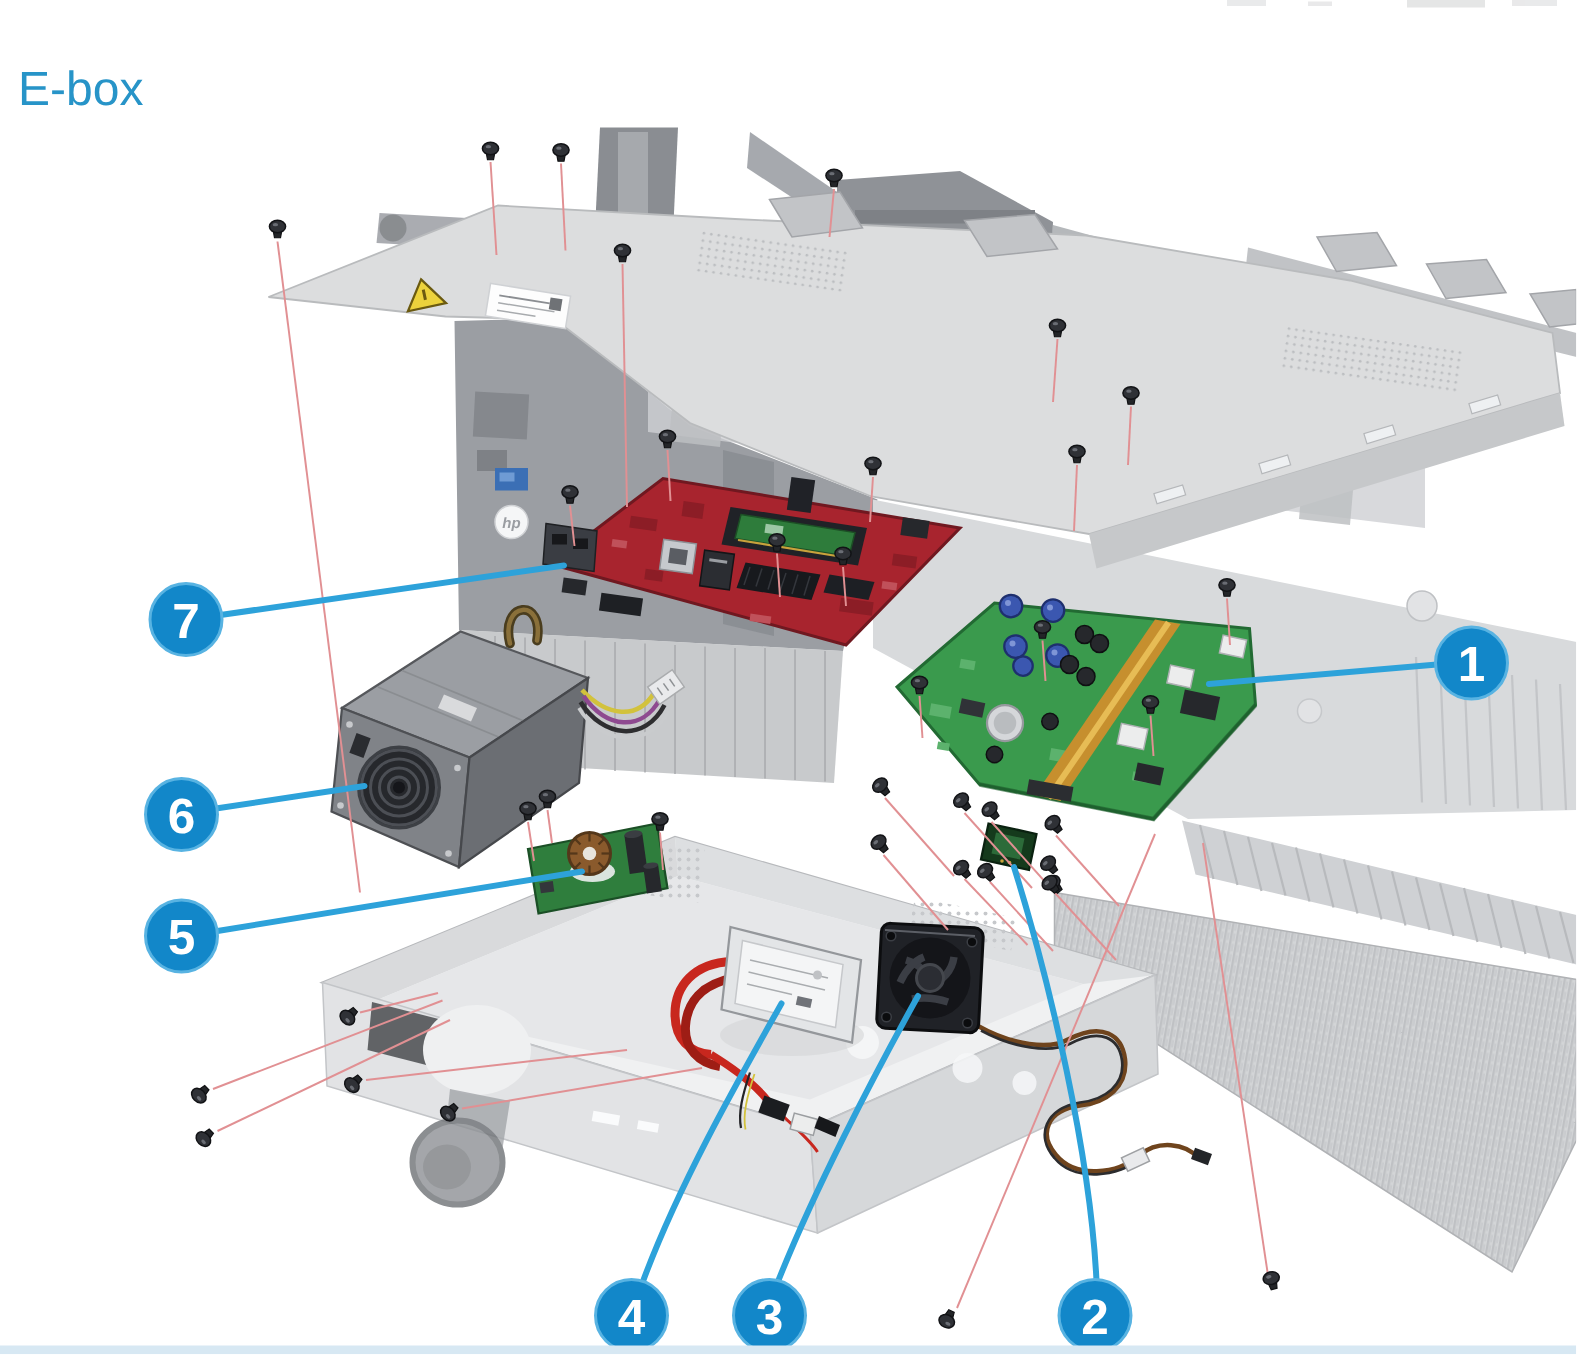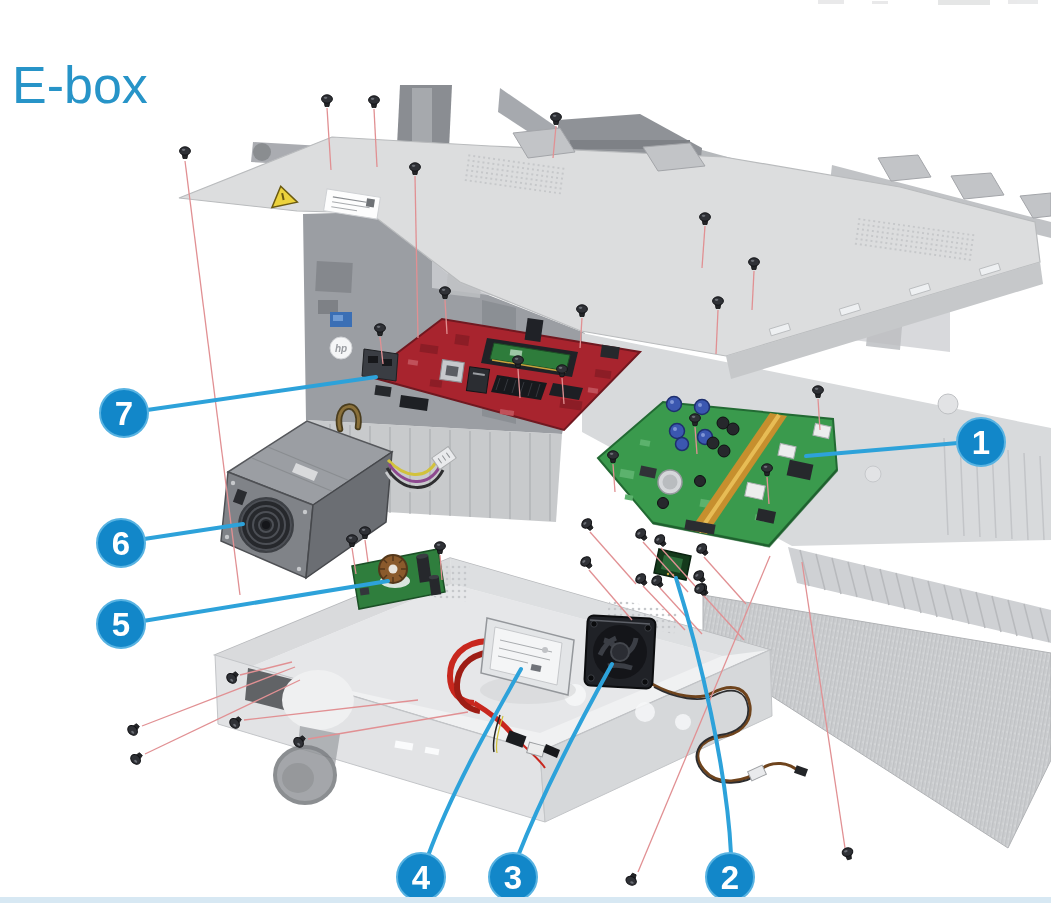--- a/index.html
+++ b/index.html
@@ -1,18 +1,18 @@
 <!DOCTYPE html>
 <html><head>
 <meta charset="utf-8">
 <style>
   html,body{margin:0;padding:0;background:#fff;}
   .canvas{position:relative;width:1051px;height:903px;background:#ffffff;overflow:hidden;
           font-family:"Liberation Sans","DejaVu Sans",sans-serif;}
-  .page-title{position:absolute;left:12px;top:20px;font-size:52px;font-weight:400;
+  .page-title{position:absolute;left:12px;top:20px;font-size:32px;font-weight:400;
               color:#2794c8;letter-spacing:0px;}
   svg{position:absolute;left:0;top:0;}
   .rl{stroke:#e19093;stroke-width:1.3;fill:none;}
   .bl{stroke:#2da2da;stroke-width:4;fill:none;stroke-linecap:round;}
   .co circle{fill:#1287c9;stroke:#58b3e2;stroke-width:2;}
   .co text{fill:#ffffff;font-size:33px;font-weight:bold;text-anchor:middle;
            font-family:"Liberation Sans","DejaVu Sans",sans-serif;}
 </style>
 </head>
 <body>

